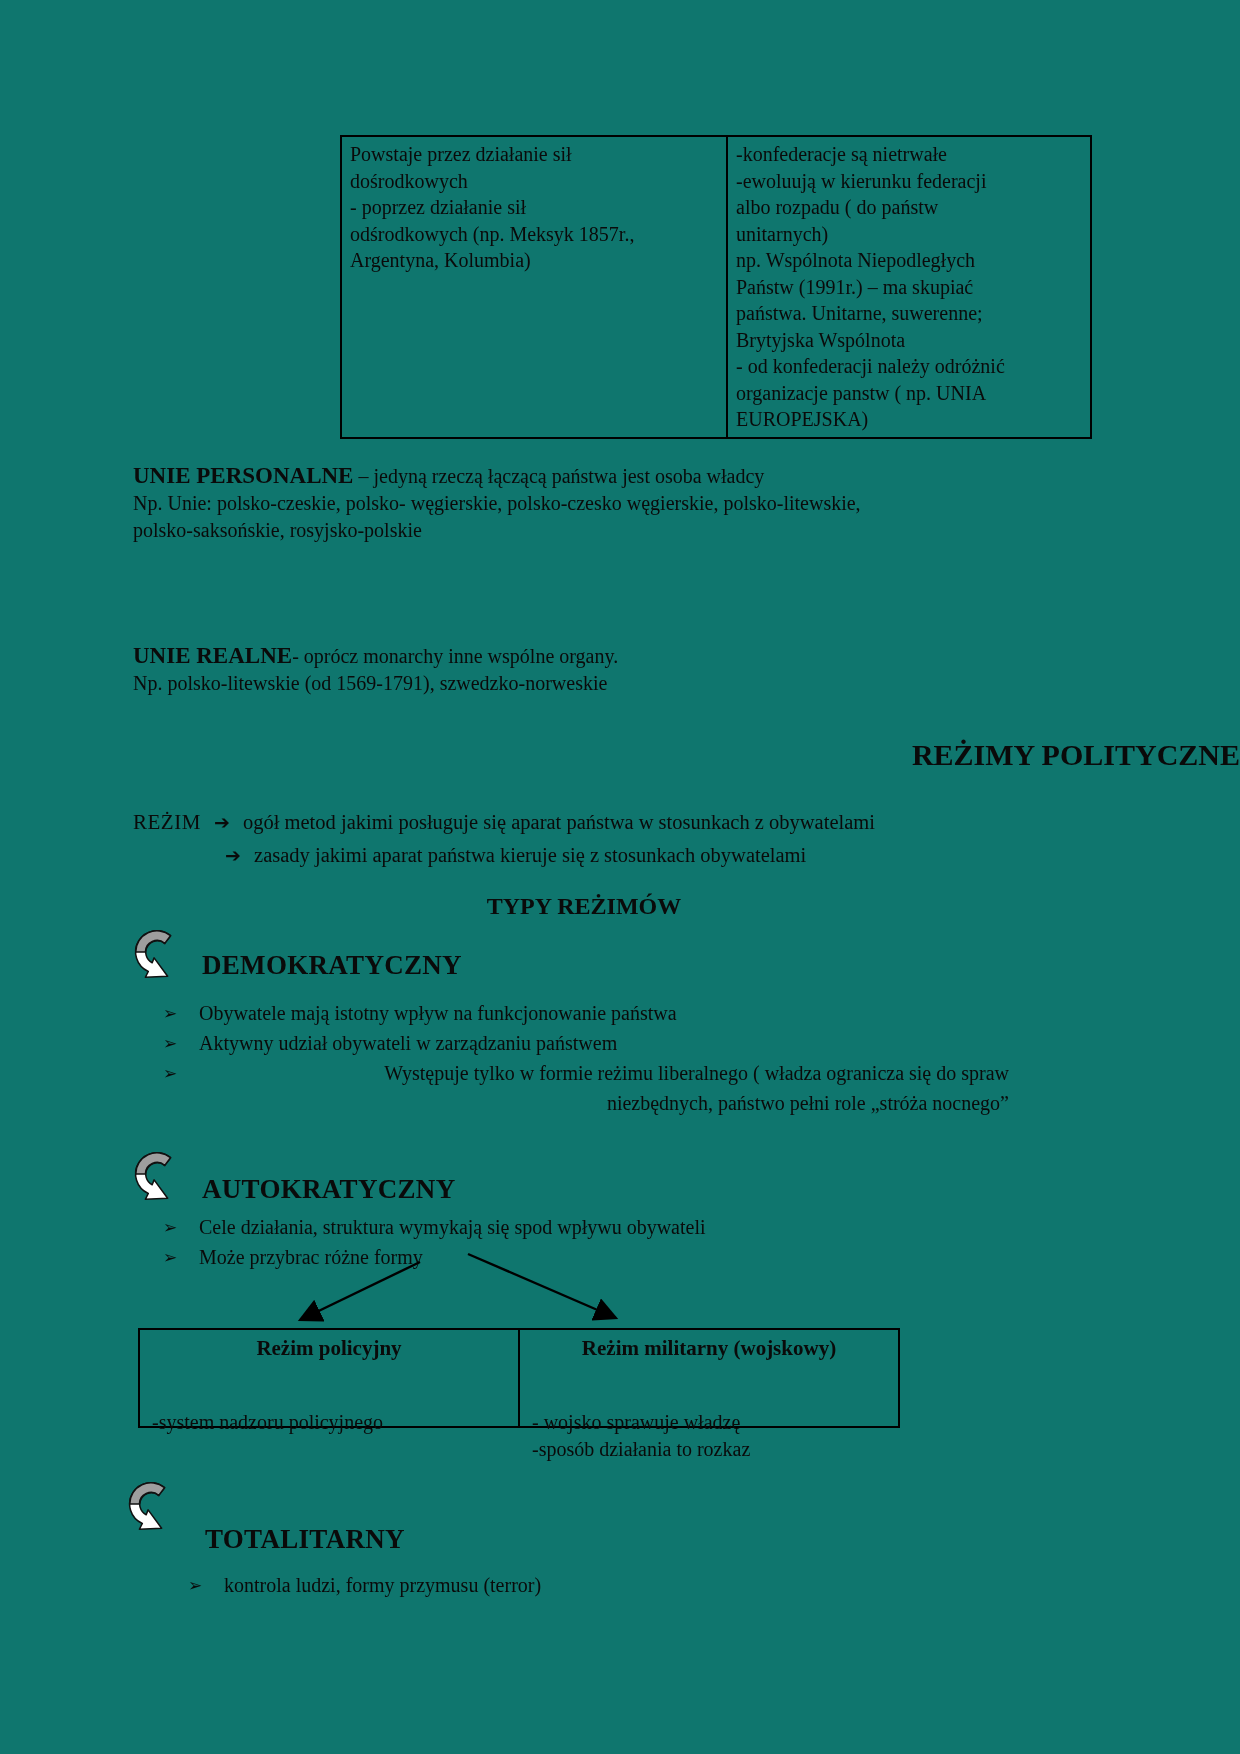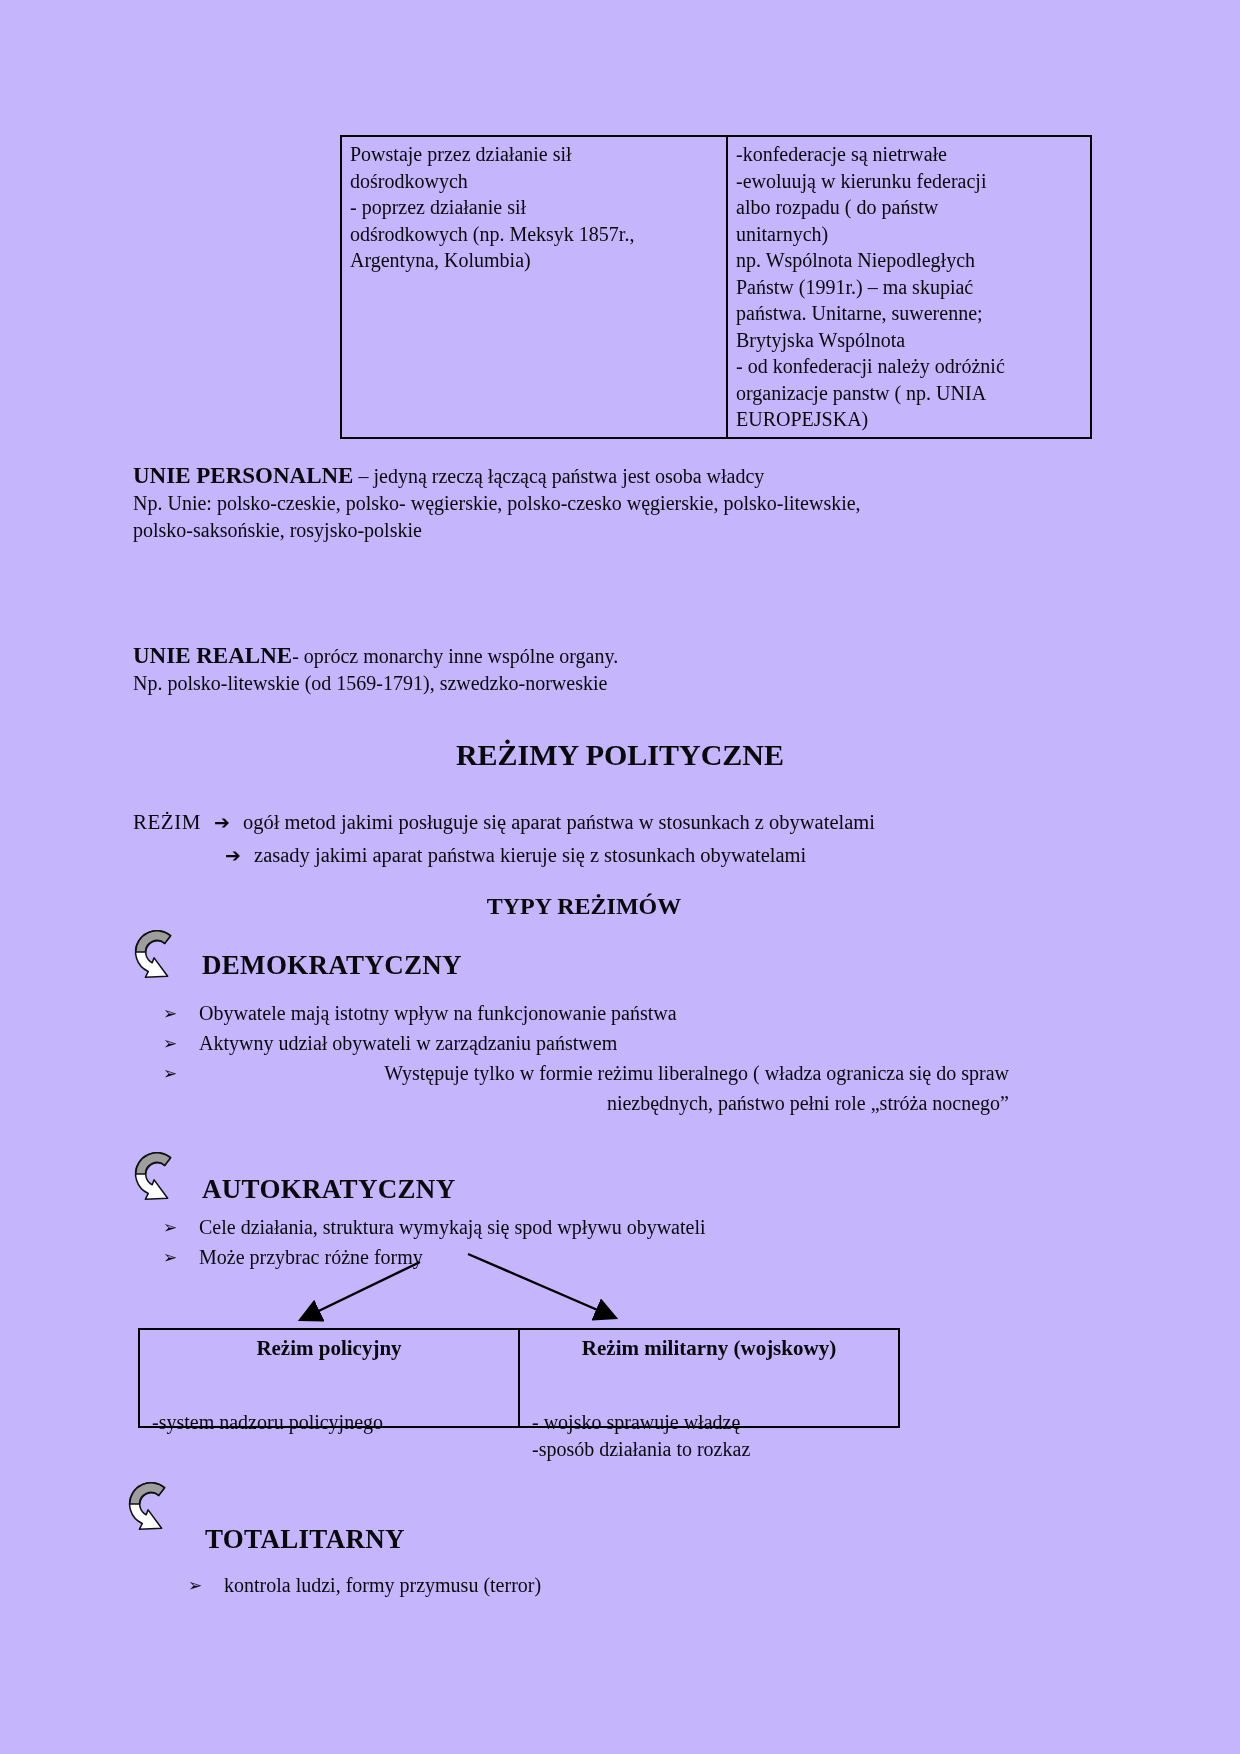--- a/index.html
+++ b/index.html
@@ -1,39 +1,39 @@
 <!DOCTYPE html>
 <html><head>
 <meta charset="utf-8">
 <style>
   html,body{margin:0;padding:0;background:#ffffff;}
   #page{
     position:relative;
     width:1240px;height:1754px;
-    background:#c4b5fd;
+    background:#0f766e;
     font-family:"Liberation Serif","DejaVu Serif",serif;
     color:#0a0a0a;
     overflow:hidden;
   }
   .abs{position:absolute;}
   .ml{white-space:pre-line;}
 
   
   .t1{left:340px;top:135px;width:752px;display:flex;border:2px solid #000;box-sizing:border-box;}
   .t1 .cell{padding:4px 8px;font-size:20px;line-height:26.5px;box-sizing:border-box;}
   .t1 .cell.left{width:386px;border-right:2px solid #000;}
   .t1 .cell.right{flex:1;}
 
   
   .defpar{font-size:20px;line-height:27px;}
   .term{font-weight:bold;font-size:23px;}
   .up{left:133px;top:462px;width:1020px;}
   .ur{left:133px;top:642px;width:960px;}
 
-  .main-title{left:0;top:738px;width:1240px;text-align:center;font-size:30px;font-weight:bold;}
+  .main-title{left:0;top:738px;width:1240px;text-align:right;font-size:30px;font-weight:bold;}
   .typy-title{left:0;top:893px;width:1168px;text-align:center;font-size:24px;font-weight:bold;}
 
   .rezim{left:133px;top:806px;width:1060px;font-size:20.5px;line-height:33px;}
   .rezim .t{font-size:21px;letter-spacing:.5px;}
   .rezim .arrow{font-family:"DejaVu Sans",sans-serif;font-weight:bold;font-size:19px;margin:0 8px;}
   .rezim .l2{padding-left:84px;}
 
   
   .type-head{font-size:27px;font-weight:bold;letter-spacing:.3px;}
   .curv{width:58px;height:58px;display:block;}

